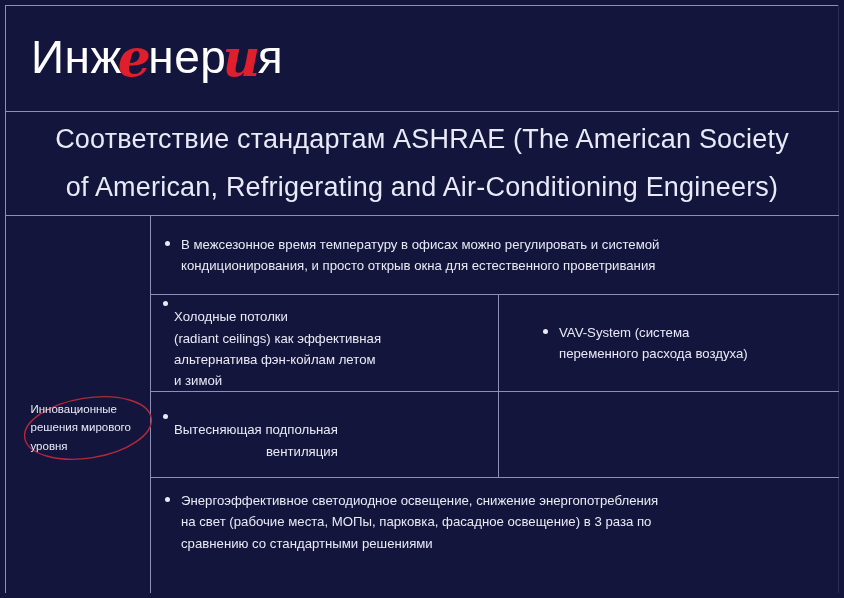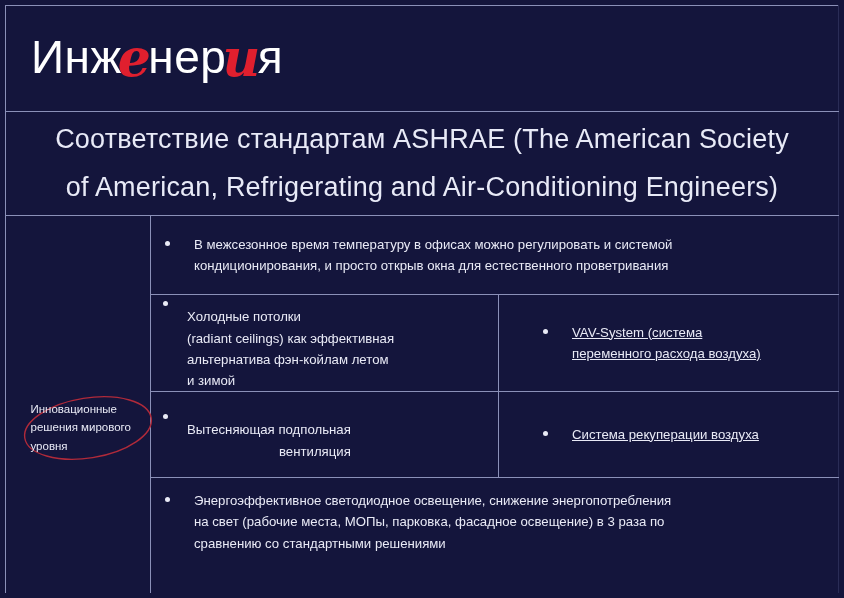--- a/index.html
+++ b/index.html
@@ -183,30 +183,30 @@
     align-items: flex-start;
   }
   .dot {
     flex: 0 0 auto;
     width: 5px; height: 5px;
     border-radius: 50%;
     background: #e9eaf6;
     margin-top: 7px;
   }
   .btext {
-    margin-left: 24px;
+    margin-left: 11px;
     font-size: 13.2px;
     line-height: 1.62;
     color: #e9eaf6;
     white-space: pre-line;
   }
 
   .pad-r1  { padding-left: 14px; }
   .pad-a   { padding-left: 12px; flex-direction: column; }
-  .pad-b   { padding-left: 44px; text-decoration: underline; }
+  .pad-b   { padding-left: 44px; }
   .pad-r4  { padding-left: 14px; }
 
   .btext-wide { max-width: 640px; }
 </style>
 </head>
 <body>
 
 <div class="slide">
 
   <div class="frame-top"></div>
@@ -265,26 +265,20 @@
   </div>
   <div class="hr-in hr-r2"></div>
 
   <div class="cell cell-r3a">
     <div class="bullet-row pad-a">
       <span class="dot"></span>
       <span class="btext">Вытесняющая подпольная
 вентиляция</span>
     </div>
   </div>
-  <div class="cell cell-r3b">
-    <div class="bullet-row pad-b">
-      <span class="dot"></span>
-      <span class="btext">Система рекуперации воздуха</span>
-    </div>
-  </div>
   <div class="hr-in hr-r3"></div>
 
   <div class="cell cell-r4">
     <div class="bullet-row pad-r4">
       <span class="dot"></span>
       <span class="btext btext-wide">Энергоэффективное светодиодное освещение, снижение энергопотребления
 на свет (рабочие места, МОПы, парковка, фасадное освещение) в 3 раза по
 сравнению со стандартными решениями</span>
     </div>
   </div>

